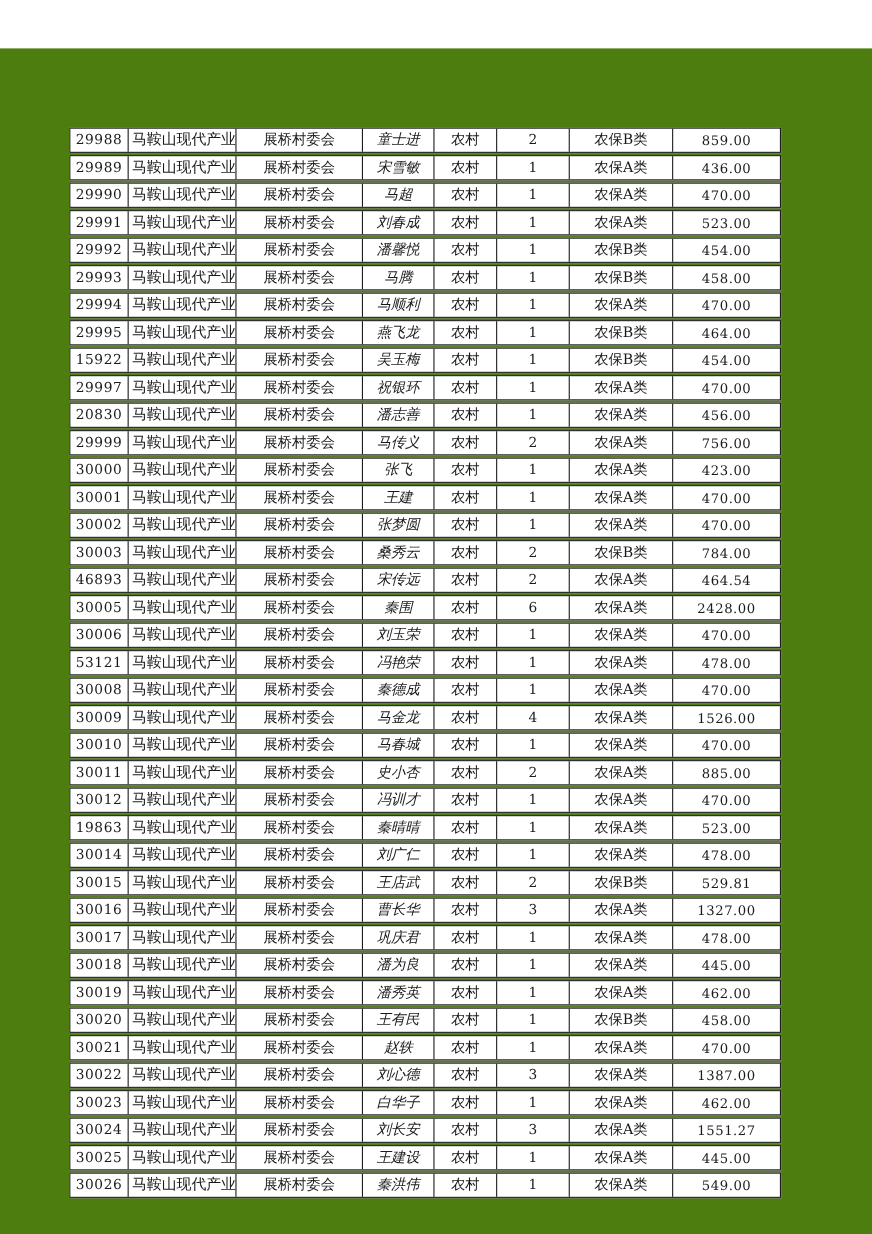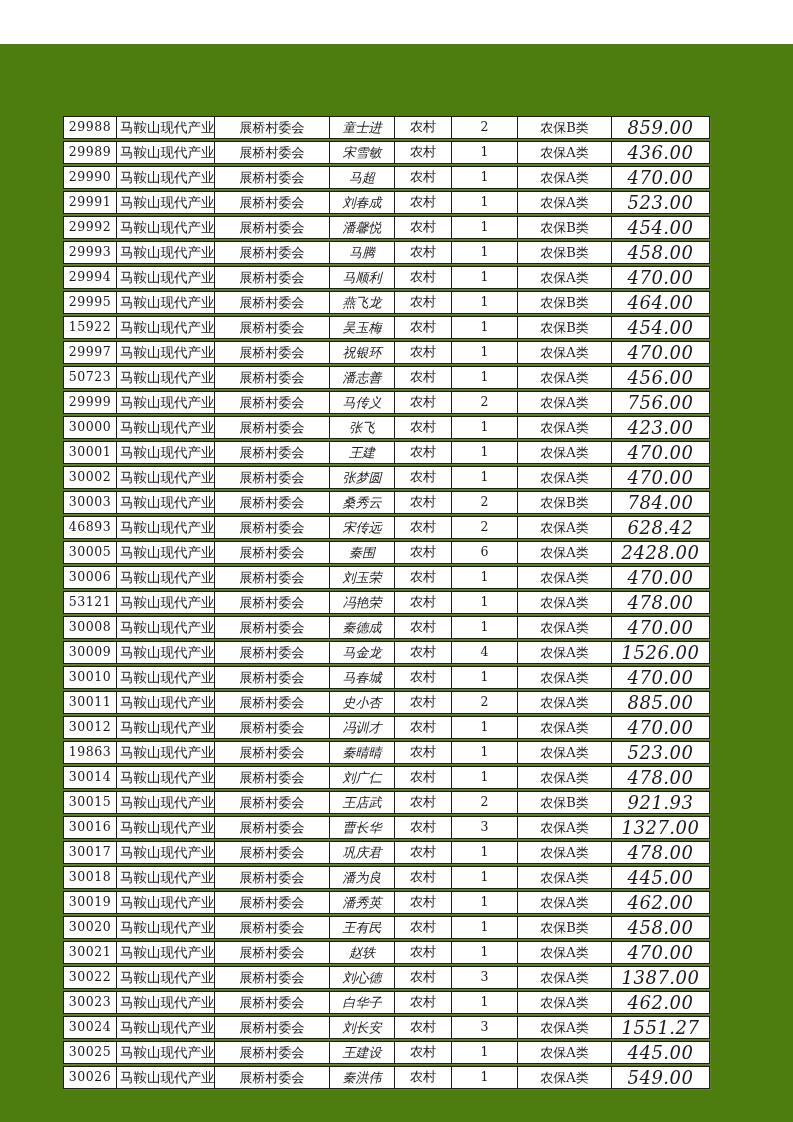--- a/index.html
+++ b/index.html
@@ -49,24 +49,24 @@
     font-size: 13px;
     line-height: 1;
     white-space: nowrap;
     overflow: hidden;
   }
   .cell:last-child { border-right: none; }
   .c-id       { width: 53px;  font-size: 12.5px; letter-spacing: 0.5px; }
   .c-org      { width: 98px;  justify-content: flex-start; padding-left: 3px; font-size: 13.5px; }
   .c-village  { width: 115px; }
   .c-name     { width: 65px; font-style: italic;  }
-  .c-type     { width: 57px; font-family: Liberation Mono, monospace;  }
+  .c-type     { width: 57px;  }
   .c-count    { width: 66px;  font-size: 12.5px; }
   .c-category { width: 94px; text-align: center;  }
-  .c-amount   { width: 97px;  font-size: 18px; letter-spacing: 0.5px; font-style: italic; }
+  .c-amount   { width: 97px;  font-size: 12px; letter-spacing: 0.5px; }
 </style>
 </head>
 <body>
 
 <div class="page">
   <div class="table" id="payment-table">
   <div class="row">
     <div class="cell c-id">29988</div>
     <div class="cell c-org">马鞍山现代产业</div>
     <div class="cell c-village">展桥村委会</div>
@@ -170,21 +170,21 @@
     <div class="cell c-org">马鞍山现代产业</div>
     <div class="cell c-village">展桥村委会</div>
     <div class="cell c-name">祝银环</div>
     <div class="cell c-type">农村</div>
     <div class="cell c-count">1</div>
     <div class="cell c-category">农保A类</div>
     <div class="cell c-amount">470.00</div>
   </div>
 
   <div class="row">
-    <div class="cell c-id">50723</div>
+    <div class="cell c-id">20830</div>
     <div class="cell c-org">马鞍山现代产业</div>
     <div class="cell c-village">展桥村委会</div>
     <div class="cell c-name">潘志善</div>
     <div class="cell c-type">农村</div>
     <div class="cell c-count">1</div>
     <div class="cell c-category">农保A类</div>
     <div class="cell c-amount">456.00</div>
   </div>
 
   <div class="row">
@@ -243,21 +243,21 @@
   </div>
 
   <div class="row">
     <div class="cell c-id">46893</div>
     <div class="cell c-org">马鞍山现代产业</div>
     <div class="cell c-village">展桥村委会</div>
     <div class="cell c-name">宋传远</div>
     <div class="cell c-type">农村</div>
     <div class="cell c-count">2</div>
     <div class="cell c-category">农保A类</div>
-    <div class="cell c-amount">628.42</div>
+    <div class="cell c-amount">464.54</div>
   </div>
 
   <div class="row">
     <div class="cell c-id">30005</div>
     <div class="cell c-org">马鞍山现代产业</div>
     <div class="cell c-village">展桥村委会</div>
     <div class="cell c-name">秦围</div>
     <div class="cell c-type">农村</div>
     <div class="cell c-count">6</div>
     <div class="cell c-category">农保A类</div>
@@ -364,21 +364,21 @@
   </div>
 
   <div class="row">
     <div class="cell c-id">30015</div>
     <div class="cell c-org">马鞍山现代产业</div>
     <div class="cell c-village">展桥村委会</div>
     <div class="cell c-name">王店武</div>
     <div class="cell c-type">农村</div>
     <div class="cell c-count">2</div>
     <div class="cell c-category">农保B类</div>
-    <div class="cell c-amount">921.93</div>
+    <div class="cell c-amount">529.81</div>
   </div>
 
   <div class="row">
     <div class="cell c-id">30016</div>
     <div class="cell c-org">马鞍山现代产业</div>
     <div class="cell c-village">展桥村委会</div>
     <div class="cell c-name">曹长华</div>
     <div class="cell c-type">农村</div>
     <div class="cell c-count">3</div>
     <div class="cell c-category">农保A类</div>

